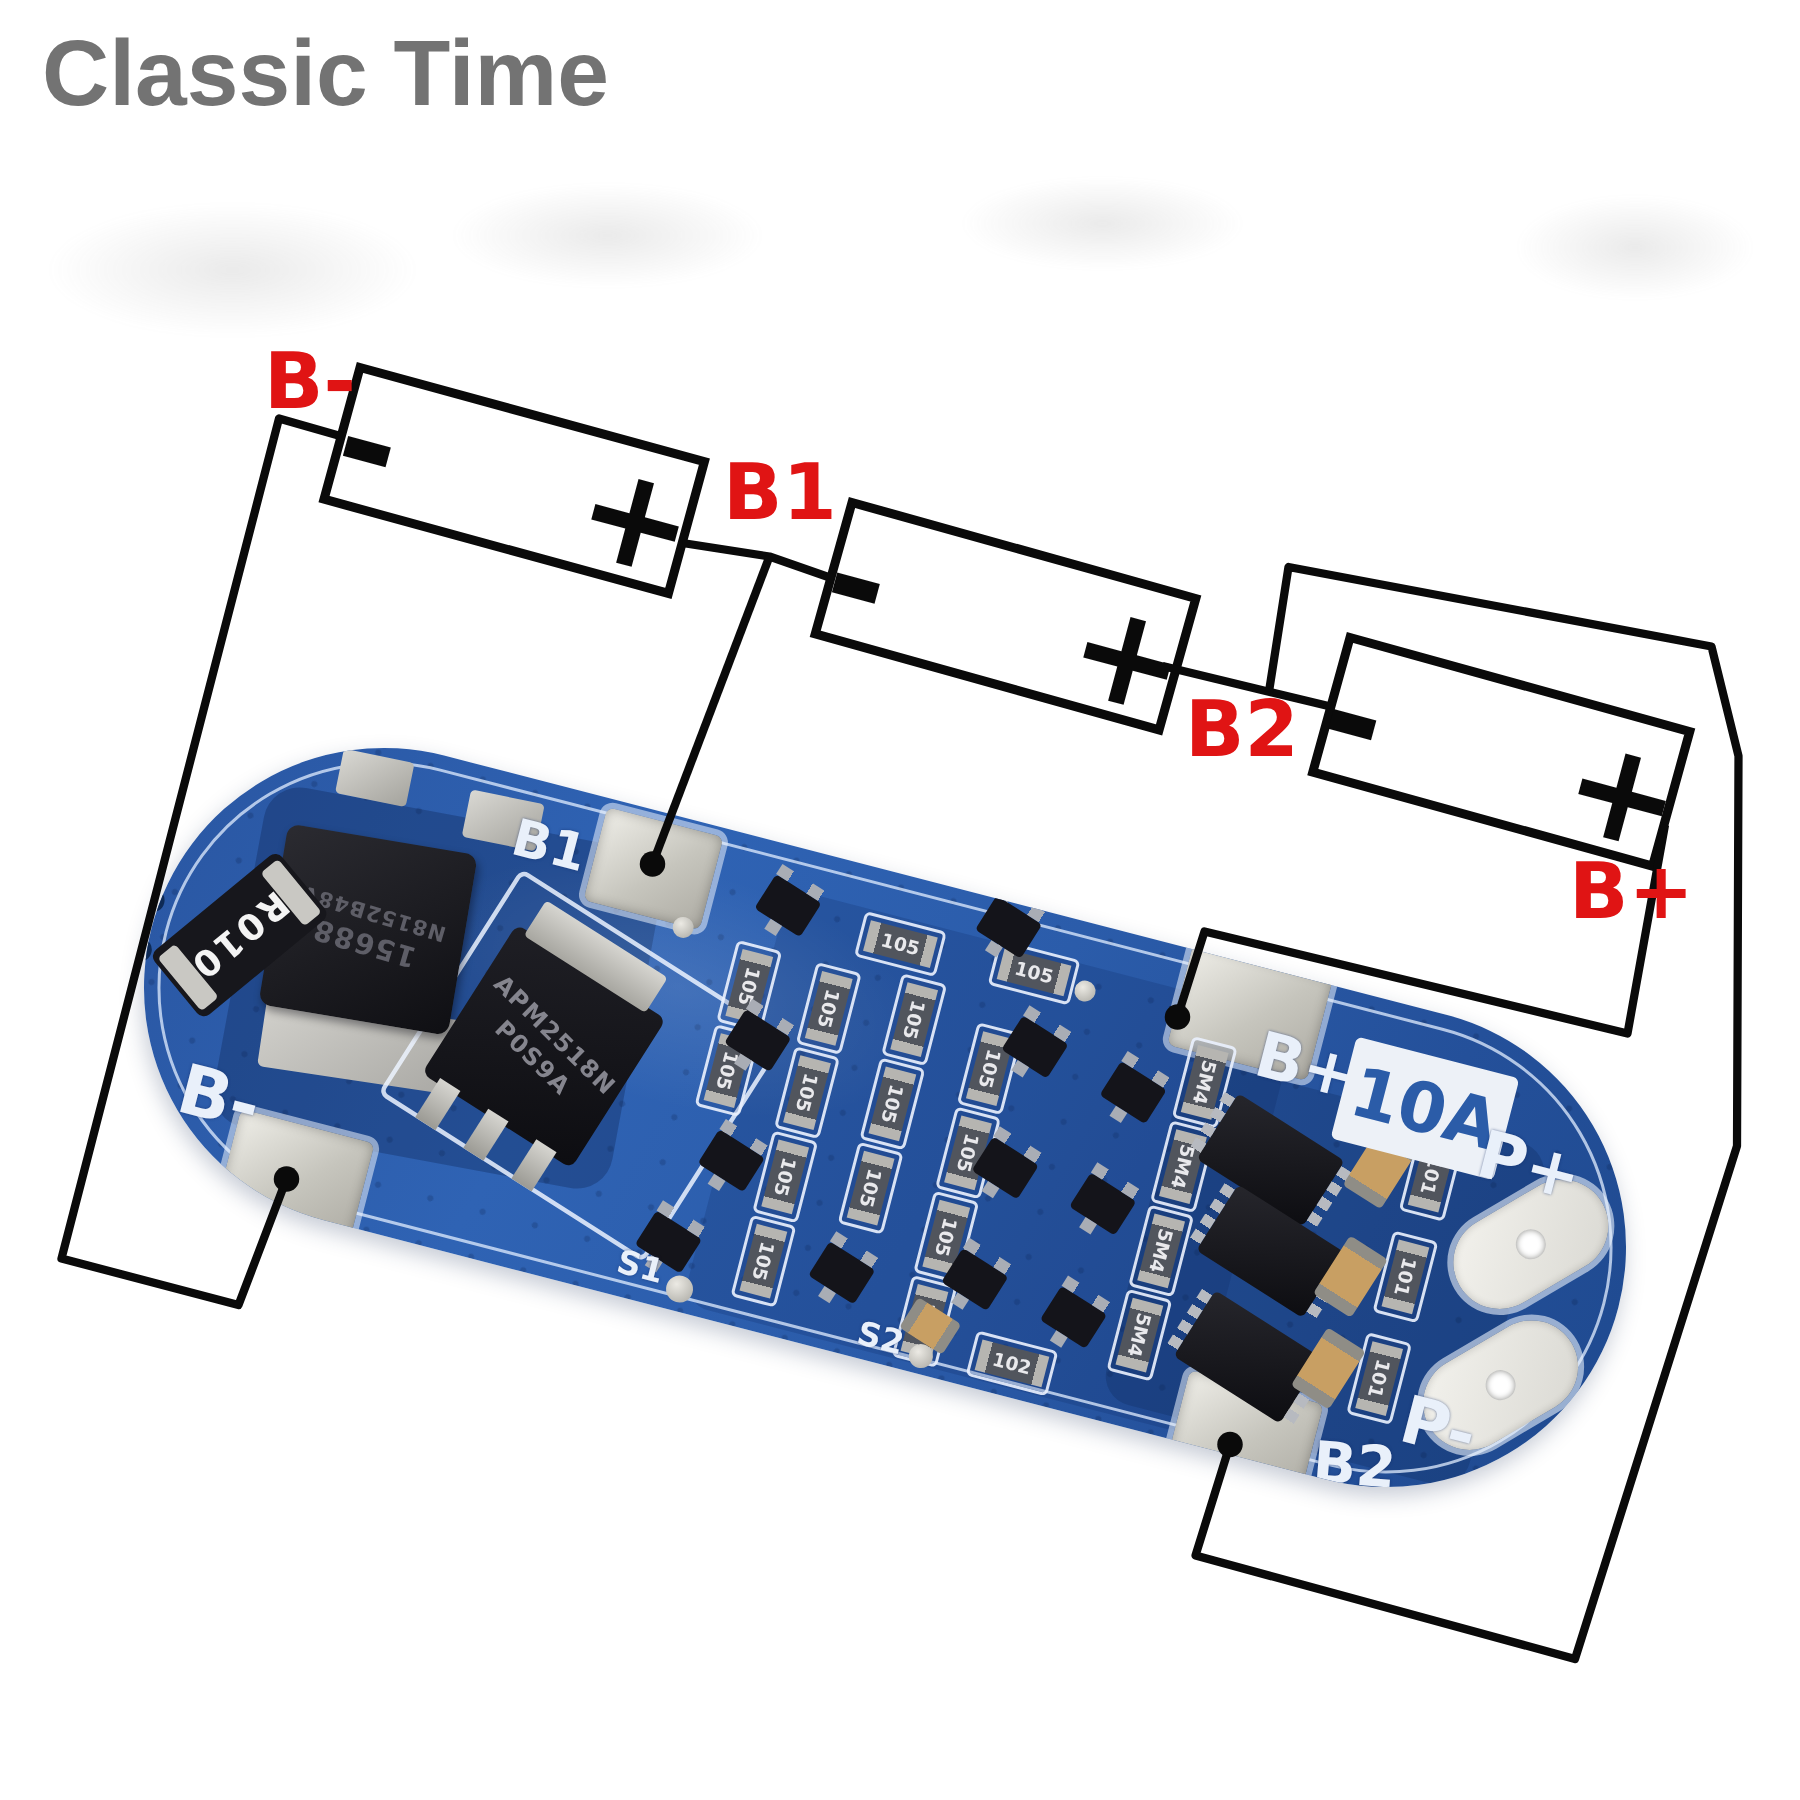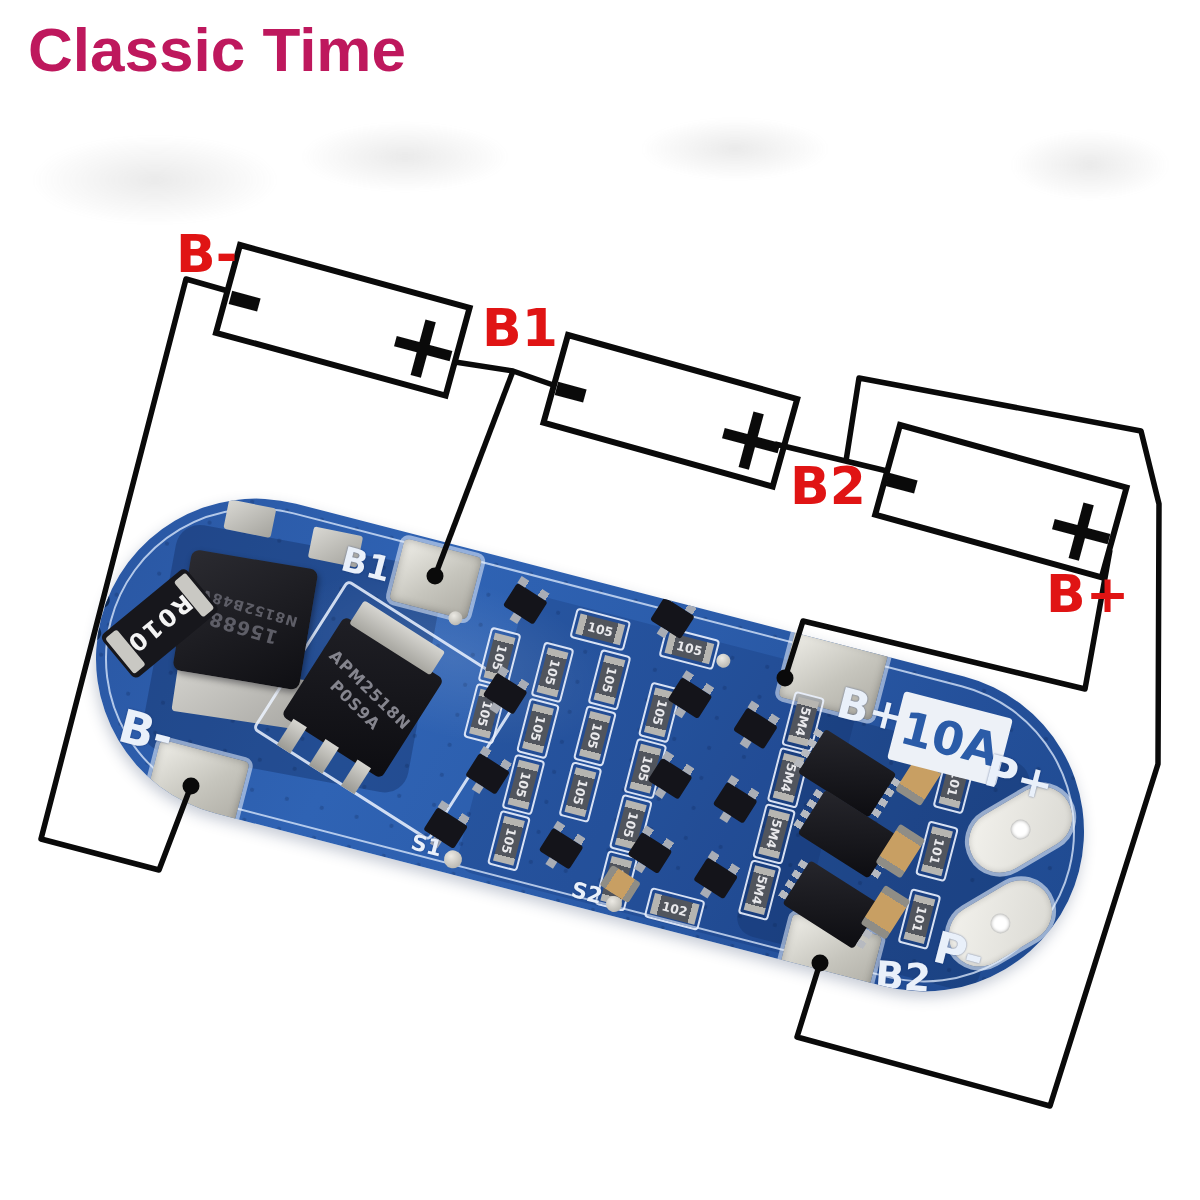--- a/index.html
+++ b/index.html
@@ -1,20 +1,20 @@
 <!DOCTYPE html>
 <html><head>
 <meta charset="utf-8">
 <style>
   html,body{margin:0;padding:0;background:#fff;}
   .stage{position:relative;width:1200px;height:1200px;overflow:hidden;background:#fff;
          font-family:"DejaVu Sans",sans-serif;}
   
   .brand{position:absolute;left:28px;top:14px;margin:0;font-family:"Liberation Sans",sans-serif;
-         font-size:62px;font-weight:800;color:#be185d;letter-spacing:0;}
+         font-size:62px;font-weight:800;color:#737373;letter-spacing:0;}
   .sm{position:absolute;background:radial-gradient(ellipse at center,rgba(125,125,125,.16),transparent 70%);
       filter:blur(2px);border-radius:50%;}
   
   .board{position:absolute;left:85px;top:585px;width:1010px;height:320px;border-radius:160px;
          transform:rotate(14.5deg);overflow:hidden;z-index:2;
          background:linear-gradient(105deg,#2a57a3 0%,#2f63b4 30%,#2b5caa 55%,#24509a 80%,#1f4a90 100%);
          box-shadow:0 6px 14px rgba(30,50,90,.25);}
   .board::before{content:'';position:absolute;inset:0;border-radius:160px;
          background-image:radial-gradient(circle at 9px 9px,rgba(8,24,60,.55) 1.8px,transparent 2.3px);
          background-size:36px 31px;opacity:.35;}

